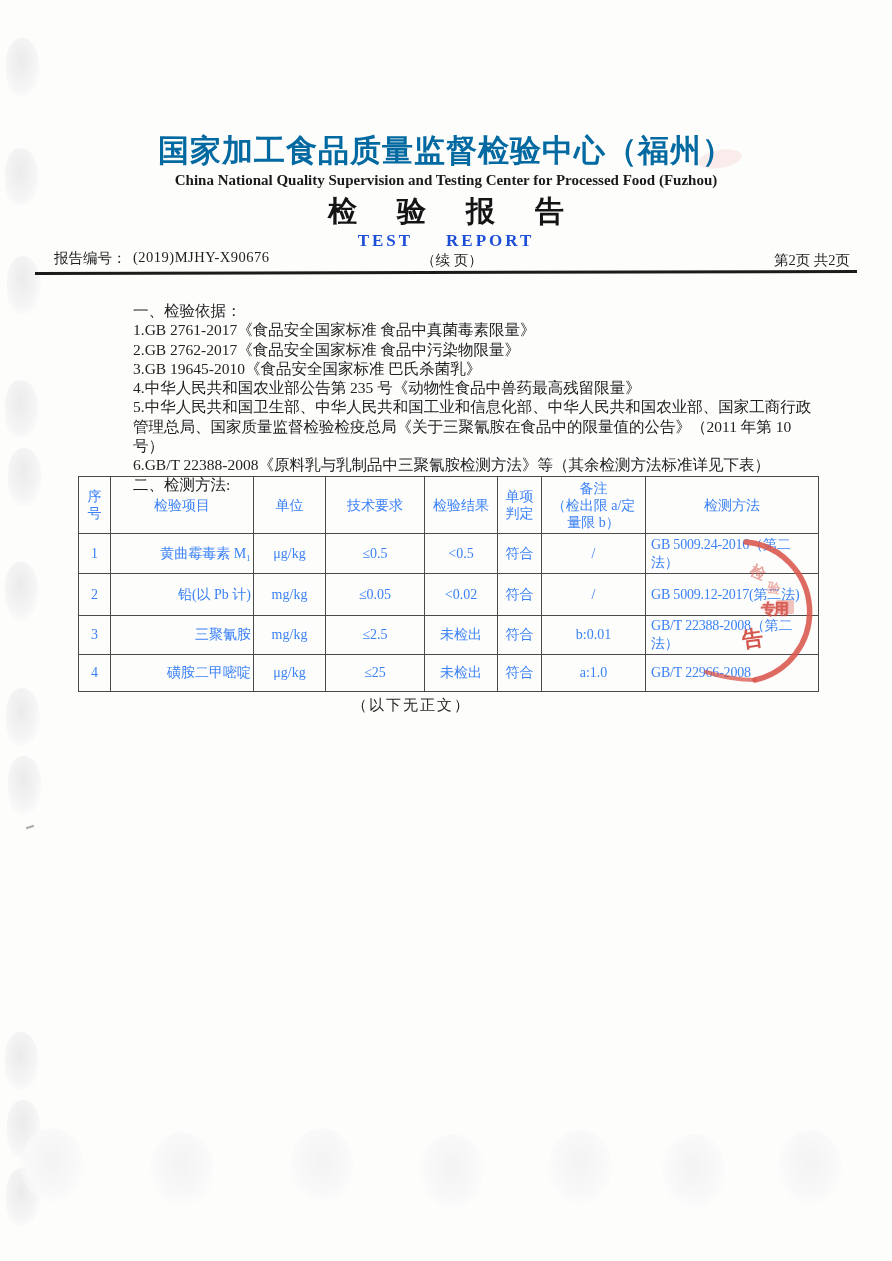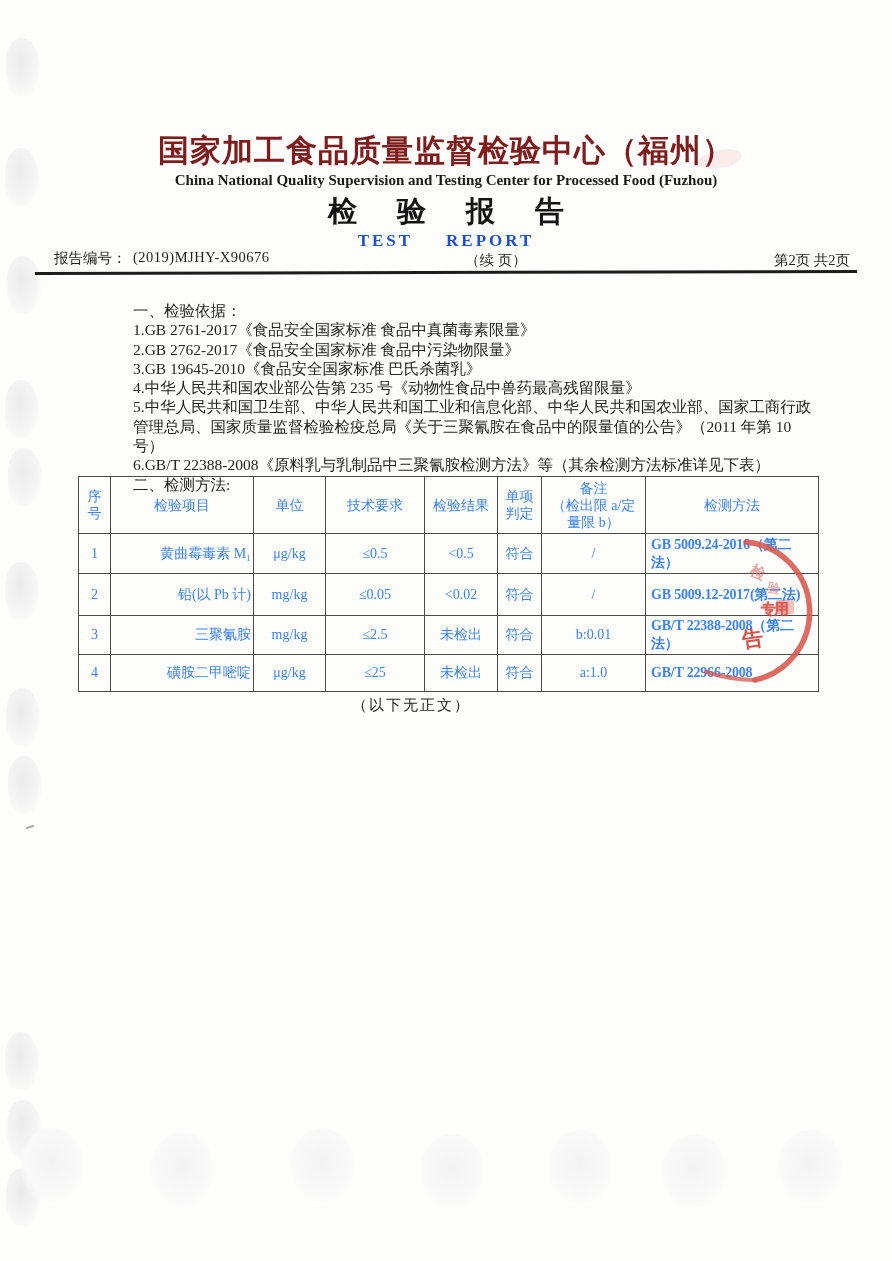--- a/index.html
+++ b/index.html
@@ -6,40 +6,40 @@
   .page {
     position:relative; width:892px; height:1261px;
     background:#fdfdfc; overflow:hidden;
     font-family:"Liberation Serif","DejaVu Serif",serif;
     color:#1f1f1f;
   }
   
   .org-cn {
     position:absolute; top:130px; left:0; width:100%;
     text-align:center; font-family:"Liberation Sans","DejaVu Sans",sans-serif;
-    font-weight:bold; font-size:31px; letter-spacing:1px; color:#7f1d1d;
+    font-weight:bold; font-size:31px; letter-spacing:1px; color:#0369a1;
   }
   .org-en {
     position:absolute; top:172px; left:0; width:100%;
     text-align:center; font-weight:bold; font-size:15px; color:#1a1a1a;
   }
   .title-cn {
     position:absolute; top:192px; left:0; width:100%;
     text-align:center; font-family:"Liberation Sans","DejaVu Sans",sans-serif;
     font-weight:bold; font-size:29px; letter-spacing:16px; text-indent:16px; color:#141414;
   }
   .title-en {
     position:absolute; top:231px; left:0; width:100%;
     text-align:center; font-weight:bold; font-size:17px;
     letter-spacing:3px; word-spacing:26px; color:#1d4ed8;
   }
   .meta { position:absolute; top:249px; left:0; width:100%; font-size:14.5px; }
   .meta .report-no-label { position:absolute; left:35px; top:0;margin-left:19px; }
   .meta .report-no-value { position:absolute; left:133px; top:0; letter-spacing:0.5px; }
-  .meta .cont { position:absolute; left:421px; top:2px;margin-left:44px; }
+  .meta .cont { position:absolute; left:421px; top:2px; }
   .meta .pageind { position:absolute; right:42px; top:2px; }
   .rule {
     position:absolute; top:271px; left:35px; width:822px; height:3px;
     background:#1c1c1c; transform:rotate(-0.15deg);
   }
   
   .basis {
     position:absolute; top:289px; left:133px; width:690px;
     font-size:15.5px; line-height:19.3px; color:#222;margin-top:12px;
   }
@@ -49,21 +49,21 @@
     position:absolute; top:476px; left:78px;
     border-collapse:collapse; table-layout:fixed; width:740px;
     font-size:14px; color:#3b82f6;
   }
   table.results th, table.results td {
     border:1px solid #4a4a4a; text-align:center; vertical-align:middle;
     padding:0 2px; overflow:hidden;
   }
   table.results th { font-weight:normal; white-space:pre-line; height:56px; line-height:17px; }
   table.results td.left { text-align:right; padding-left:10px; }
-  table.results td.method { text-align:left; padding-left:5px; letter-spacing:-0.2px;font-weight:bold; }
+  table.results td.method { text-align:left; padding-left:5px; letter-spacing:-0.2px; }
   tr.r1 td { height:39px; } tr.r2 td { height:41px; }
   tr.r3 td { height:38px; } tr.r4 td { height:36px; }
   .end-note { position:absolute; top:696px; left:352px; font-size:15px; letter-spacing:2px; }
   
   .seal { position:absolute; top:520px; left:660px; width:200px; height:175px; pointer-events:none; }
   .seal text {
     font-family:"Liberation Sans","DejaVu Sans",sans-serif; font-weight:bold;
   }
   
   .blot {

